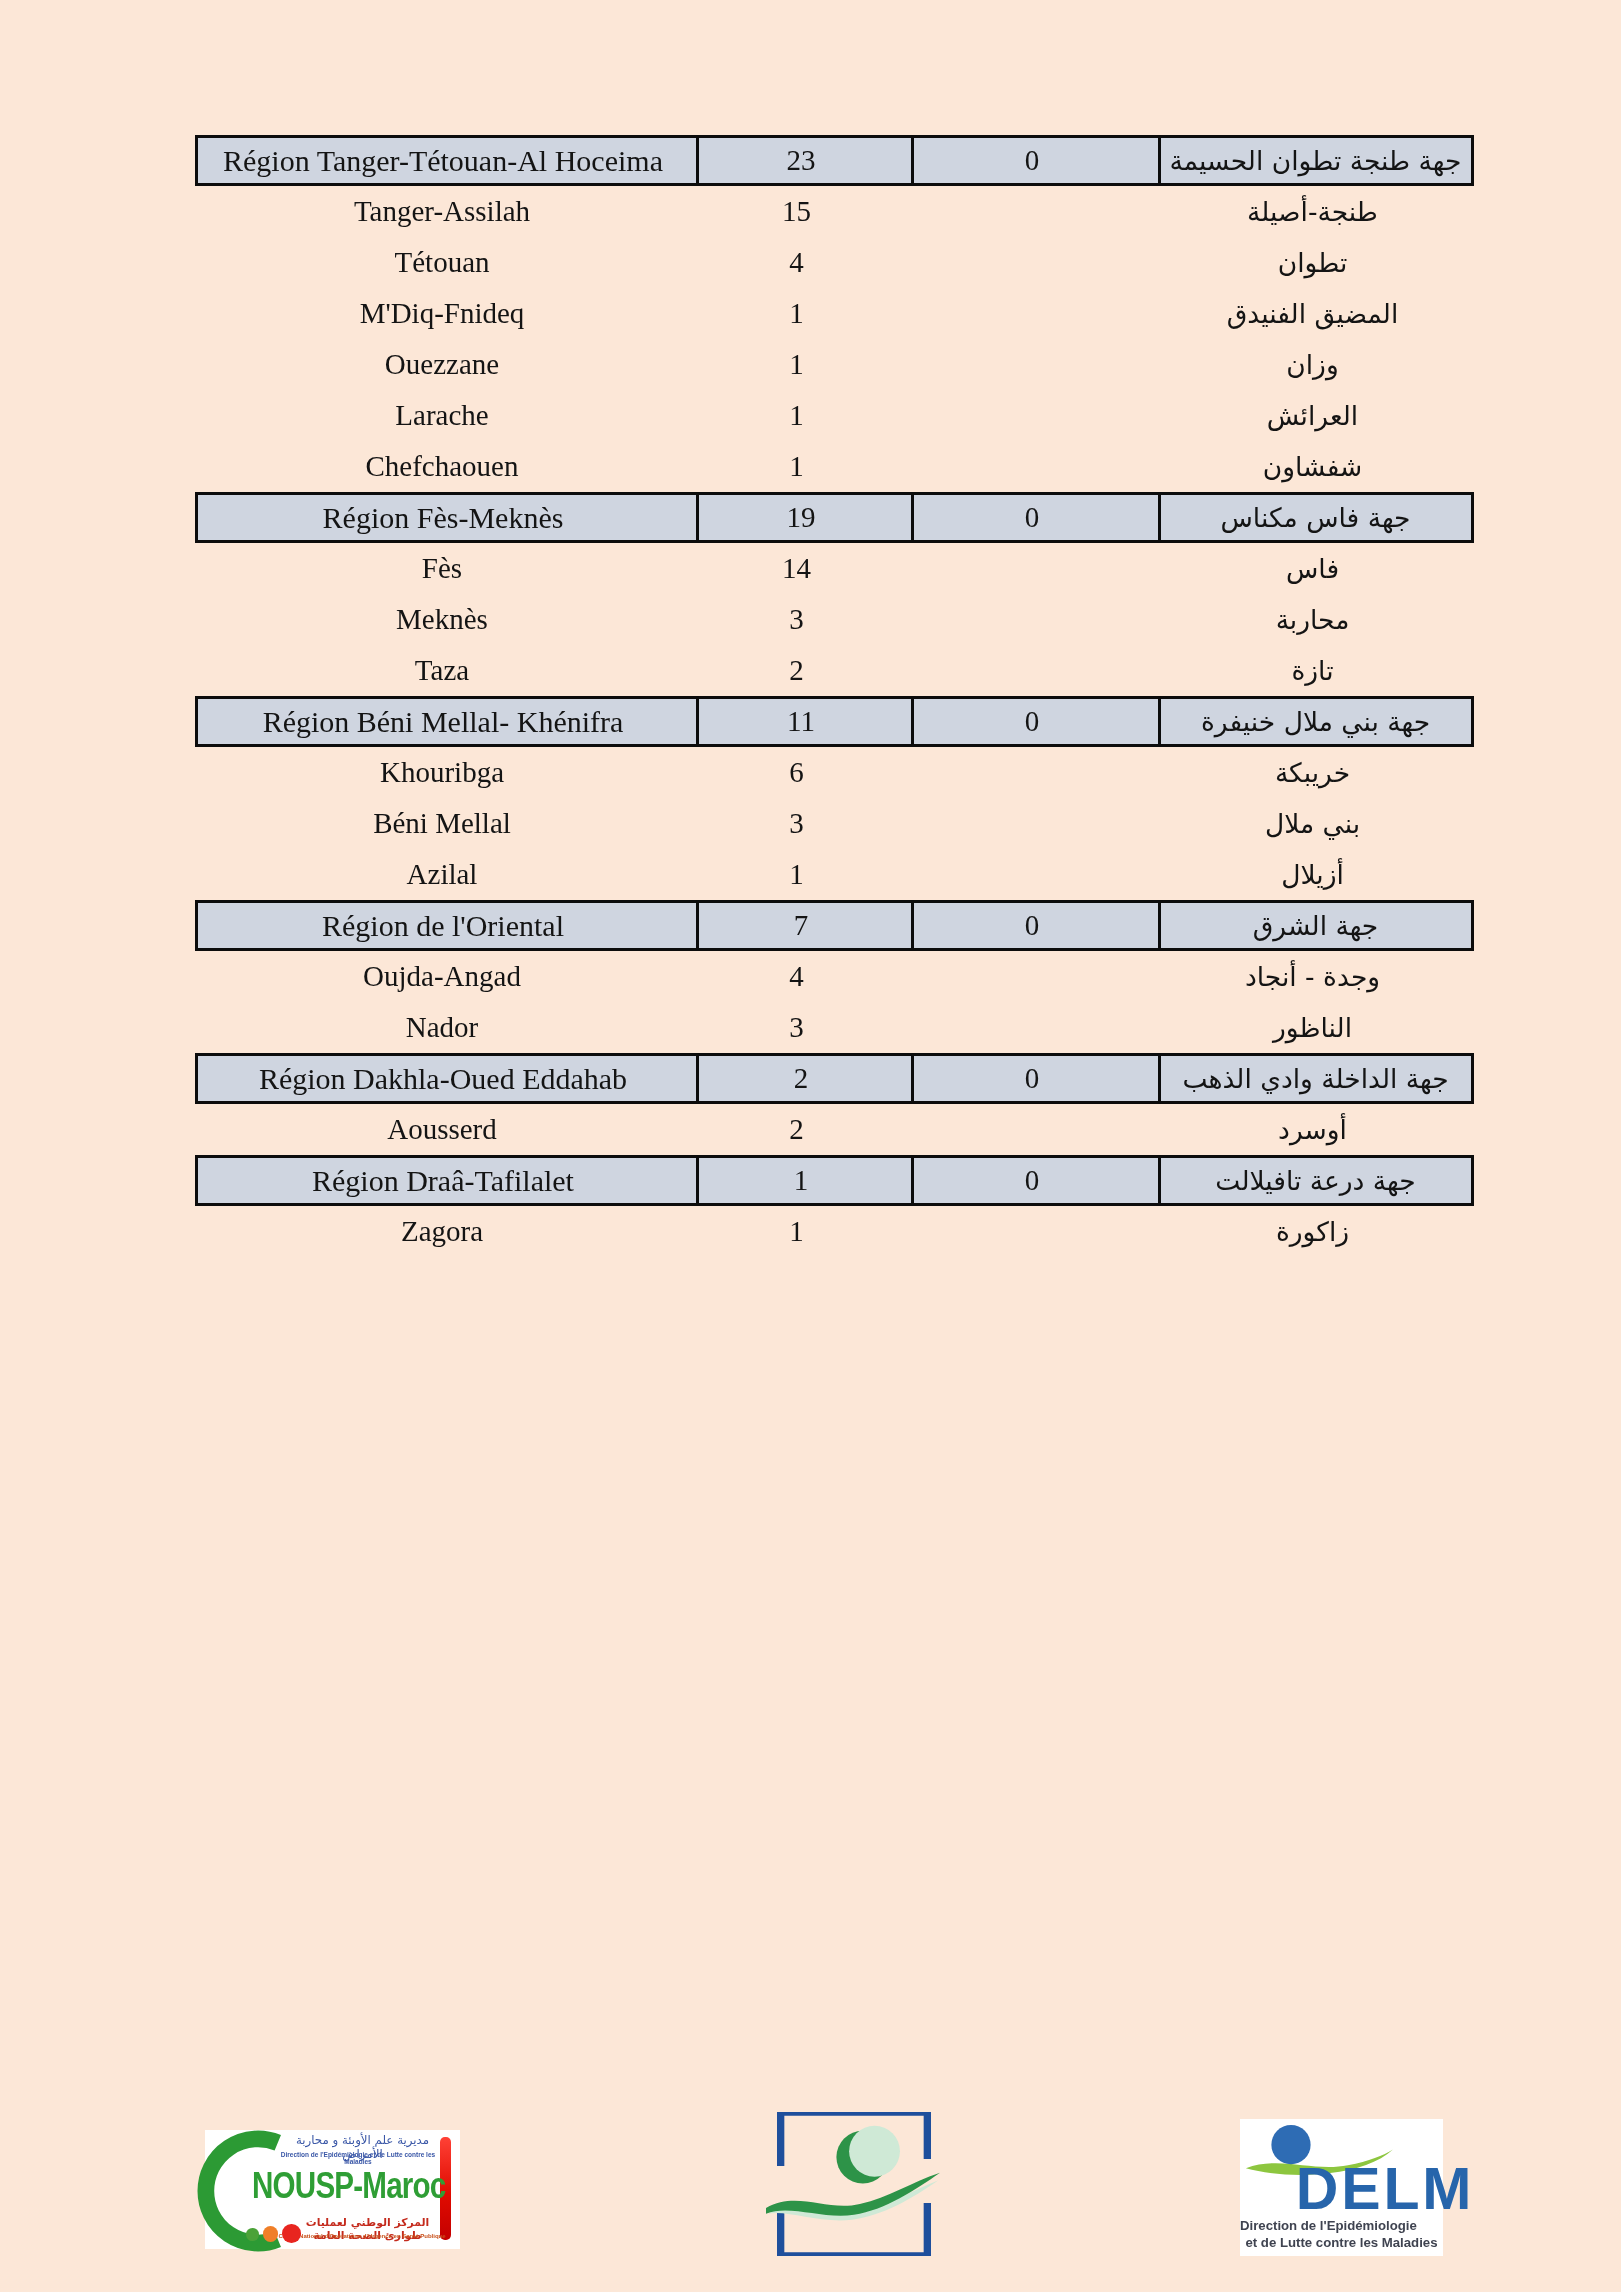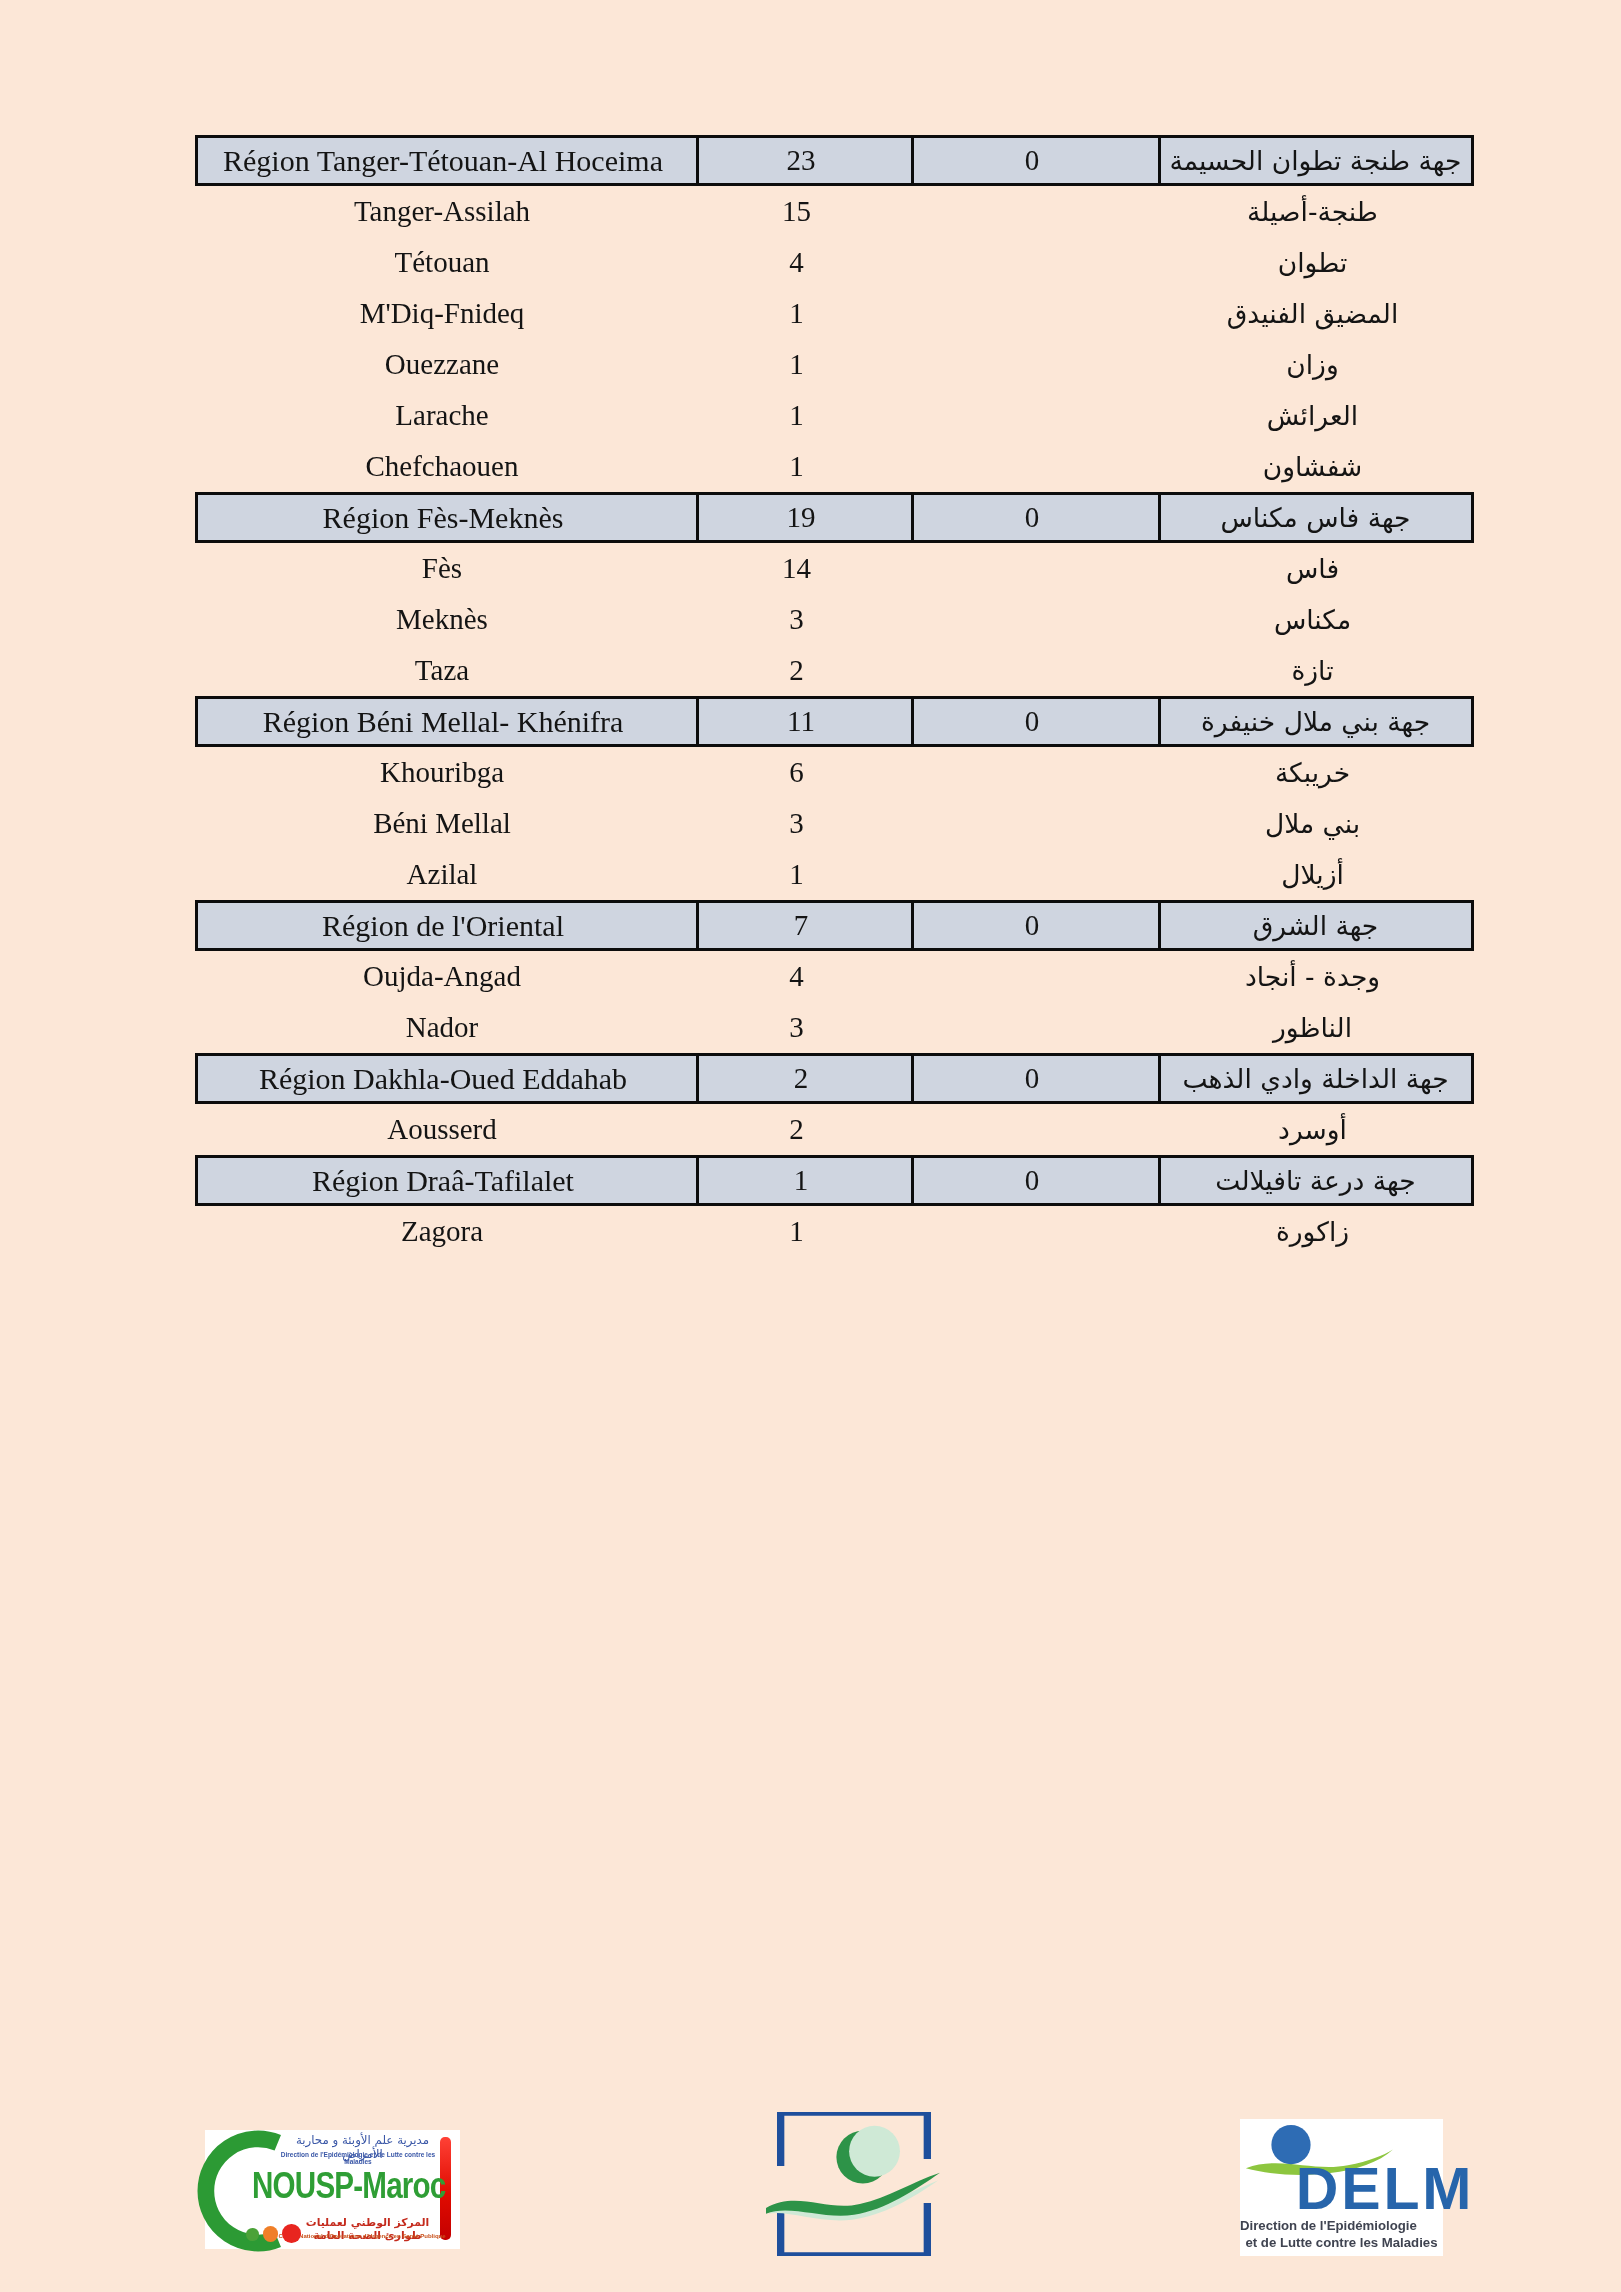--- a/index.html
+++ b/index.html
@@ -116,21 +116,21 @@
       <div class="city-row">
         <div class="cell fr">Fès</div>
         <div class="cell num">14</div>
         <div class="cell num"></div>
         <div class="cell ar">فاس</div>
       </div>
       <div class="city-row">
         <div class="cell fr">Meknès</div>
         <div class="cell num">3</div>
         <div class="cell num"></div>
-        <div class="cell ar">مكناس</div>
+        <div class="cell ar">محاربة</div>
       </div>
       <div class="city-row">
         <div class="cell fr">Taza</div>
         <div class="cell num">2</div>
         <div class="cell num"></div>
         <div class="cell ar">تازة</div>
       </div>
       <div class="region-header-row">
         <div class="cell fr">Région Béni Mellal- Khénifra</div>
         <div class="cell num">11</div>

